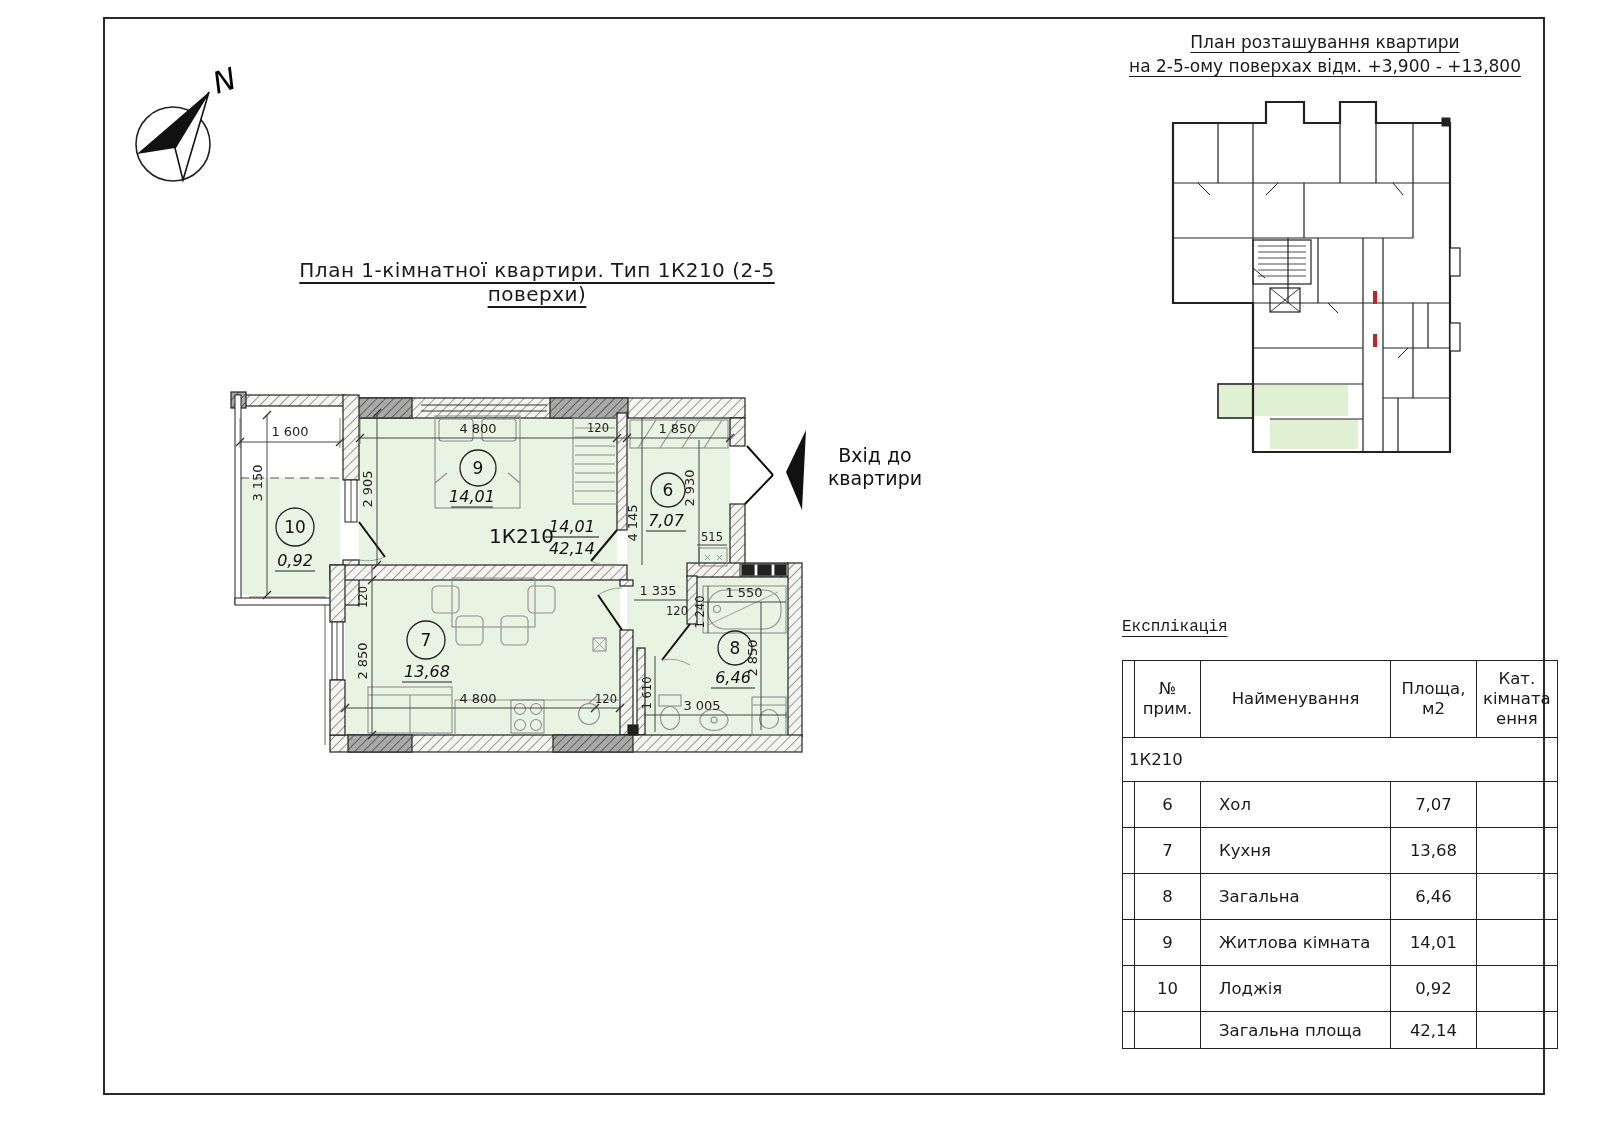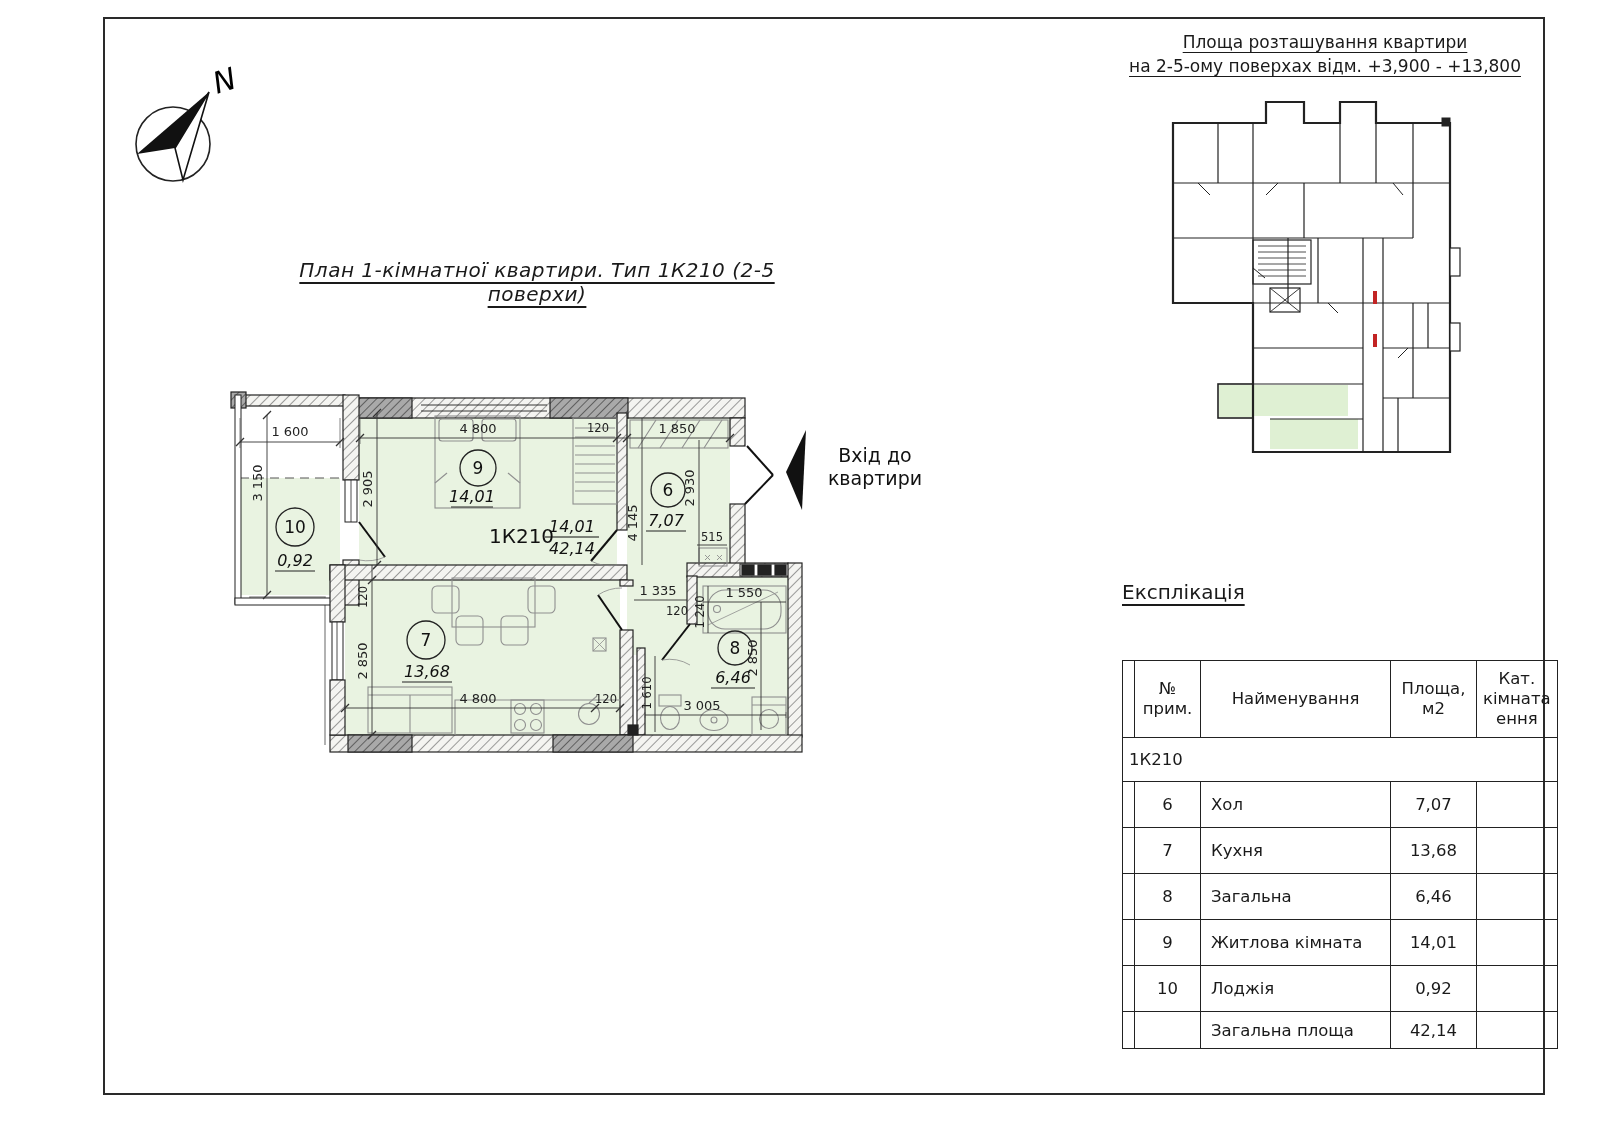--- a/index.html
+++ b/index.html
@@ -1,30 +1,30 @@
 <!DOCTYPE html>
 <html><head>
 <meta charset="utf-8">
 <style>
   html,body{margin:0;padding:0;background:#fff;}
   #stage{position:relative;width:1600px;height:1132px;background:#ffffff;
          font-family:"DejaVu Sans","Liberation Sans",sans-serif;color:#1a1a1a;overflow:hidden;}
   #frame{position:absolute;left:103px;top:17px;width:1438px;height:1074px;border:2px solid #2a2a2a;}
   .abs{position:absolute;}
   #plan-title{left:252px;top:258px;width:570px;text-align:center;font-size:20px;
-              text-decoration:underline;text-underline-offset:5px;letter-spacing:.5px;font-style:italic;}
+              text-decoration:underline;text-underline-offset:5px;letter-spacing:.5px;}
   #schema-title{left:1125px;top:30px;width:400px;text-align:center;font-size:17px;line-height:24px;}
   #schema-title div{text-decoration:underline;text-underline-offset:4px;}
-  #expl-title{left:1122px;top:580px;font-size:20px;text-decoration:underline;text-underline-offset:5px;}
+  #expl-title{left:1122px;top:618px;font-size:16px;text-decoration:underline;text-underline-offset:5px;font-family:Liberation Mono, monospace;}
   
   #expl{left:1122px;top:660px;border-collapse:collapse;table-layout:fixed;font-size:16.5px;}
   #expl td{border:1px solid #222;padding:0 6px;vertical-align:middle;}
   #expl .hdr td{text-align:center;white-space:pre-line;line-height:20px;height:76px;border-width:1.5px;}
   #expl td.c{text-align:center;}
-  #expl td.l{text-align:left;padding-left:10px;}
+  #expl td.l{text-align:left;padding-left:18px;}
   #expl tr{height:46px;}
   #expl tr.grp{height:44px;}
   #expl tr.tot{height:37px;}
   #expl td.narrow{padding:0;}
   svg text{font-family:"DejaVu Sans","Liberation Sans",sans-serif;}
   .dim{font-size:13px;fill:#222;}
   .dims{font-size:11.5px;fill:#222;}
   .roomnum{font-size:17px;fill:#111;}
   .area{font-size:16px;font-style:italic;fill:#111;}
   .aptcode{font-size:20px;fill:#111;}
@@ -41,21 +41,21 @@
   <svg class="abs" style="left:125px;top:62px" width="130" height="130" viewBox="0 0 130 130">
     <circle cx="48" cy="82" r="37" fill="none" stroke="#222" stroke-width="1.6"></circle>
     <polygon points="84,30 12,92 50,86" fill="#111"></polygon>
     <polygon points="84,30 50,86 58,118" fill="#fff" stroke="#111" stroke-width="1.6"></polygon>
     <text x="92" y="32" font-size="30" font-style="italic" transform="rotate(-18 92 32)">N</text>
   </svg>
 
   <div class="abs" id="plan-title">План 1-кімнатної квартири. Тип 1К210 (2-5 поверхи)</div>
 
   <div class="abs" id="schema-title">
-    <div>Площа розташування квартири</div>
+    <div>План розташування квартири</div>
     <div>на 2-5-ому поверхах відм. +3,900 - +13,800</div>
   </div>
 
   <svg class="abs" style="left:225px;top:380px" width="740" height="380" viewBox="0 0 740 380">
     <defs>
       <pattern id="ht" width="7" height="7" patternTransform="rotate(45)" patternUnits="userSpaceOnUse">
         <rect width="7" height="7" fill="#f4f4f1"></rect>
           <line x1="0" y1="0" x2="0" y2="7" stroke="#7a7a7a" stroke-width="1.5"></line>
       </pattern>
       <pattern id="htd" width="6" height="6" patternTransform="rotate(45)" patternUnits="userSpaceOnUse">

